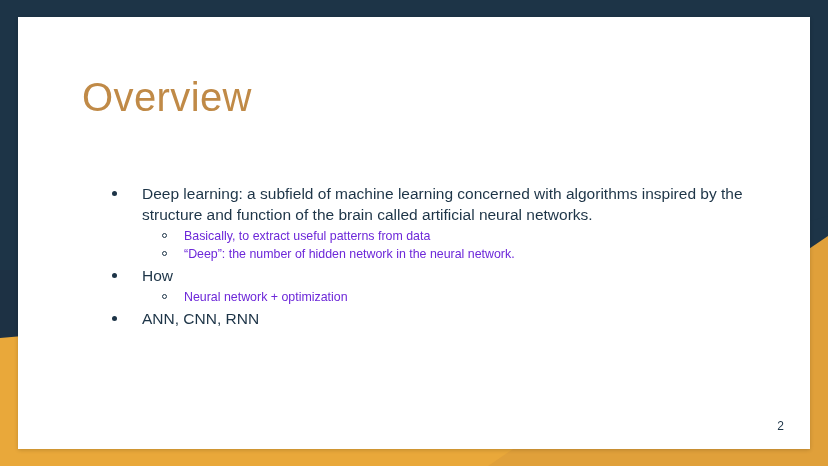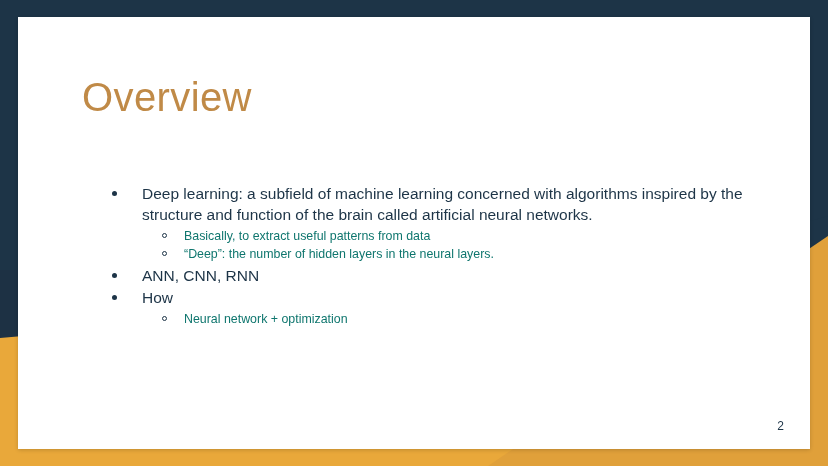--- a/index.html
+++ b/index.html
@@ -118,21 +118,21 @@
   ul.lvl2 {
     list-style: none;
     margin: 2px 0 2px 0;
     padding: 0;
   }
   ul.lvl2 > li.b2 {
     position: relative;
     padding-left: 42px;
     font-size: 12.4px;
     line-height: 18px;
-    color: #0f766e;
+    color: #6d28d9;
   }
   ul.lvl2 > li.b2 > .bullet-ring {
     position: absolute;
     left: 20px;
     top: 6px;
     width: 5px;
     height: 5px;
     border-radius: 50%;
     border: 1px solid #1d3447;
     box-sizing: border-box;
@@ -160,33 +160,33 @@
 
     <div class="slide-title">Overview</div>
 
     <div class="body-block">
       <ul class="lvl1" id="bullet-list">
           <li class="b1">
             <span class="bullet-dot"></span>
             <span class="b1-text">Deep learning: a subfield of machine learning concerned with algorithms inspired by the structure and function of the brain called artificial neural networks.</span>
             <ul class="lvl2">
               <li class="b2"><span class="bullet-ring"></span><span>Basically, to extract useful patterns from data</span></li>
-              <li class="b2"><span class="bullet-ring"></span><span>“Deep”: the number of hidden layers in the neural layers.</span></li>
+              <li class="b2"><span class="bullet-ring"></span><span>“Deep”: the number of hidden network in the neural network.</span></li>
             </ul>
-          </li>
-          <li class="b1">
-            <span class="bullet-dot"></span>
-            <span class="b1-text">ANN, CNN, RNN</span>
           </li>
           <li class="b1">
             <span class="bullet-dot"></span>
             <span class="b1-text">How</span>
             <ul class="lvl2">
               <li class="b2"><span class="bullet-ring"></span><span>Neural network + optimization</span></li>
             </ul>
+          </li>
+          <li class="b1">
+            <span class="bullet-dot"></span>
+            <span class="b1-text">ANN, CNN, RNN</span>
           </li>
         </ul>
     </div>
 
     <div class="page-number">2</div>
 
   </div>
 </div>
 
 </body></html>

